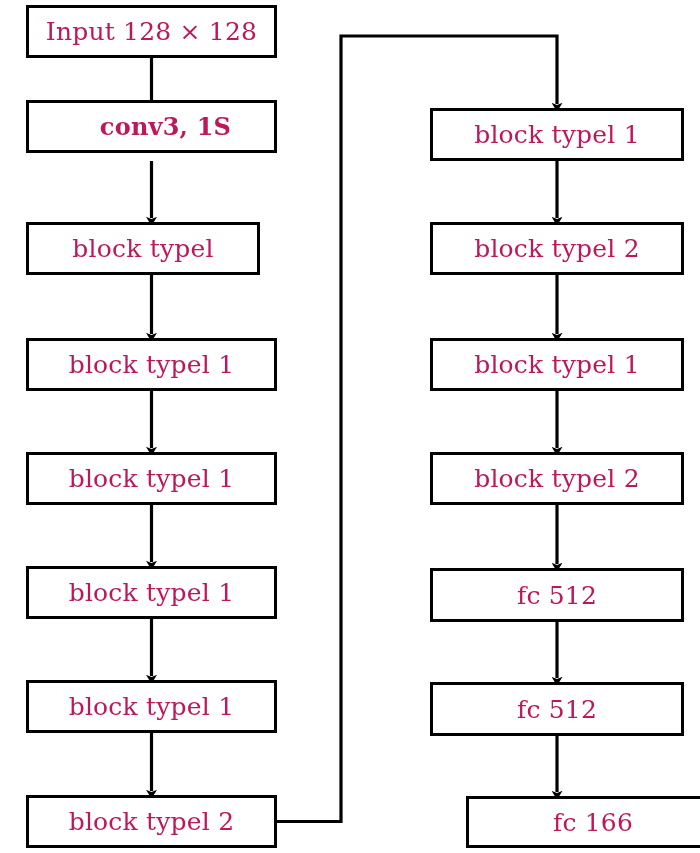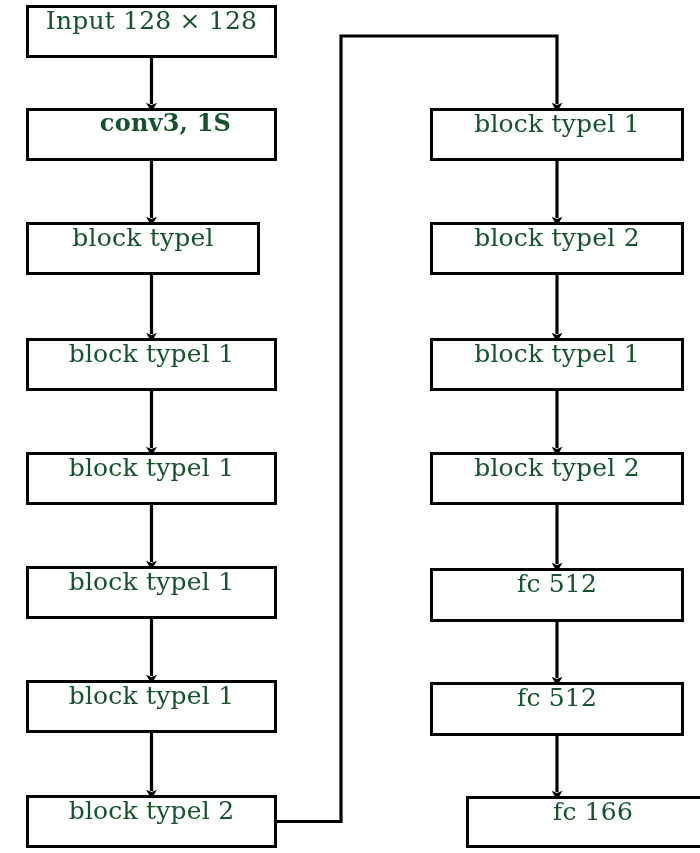--- a/index.html
+++ b/index.html
@@ -15,22 +15,23 @@
     background: #ffffff;
     overflow: hidden;
     font-family: "DejaVu Serif", "Liberation Serif", serif;
   }
   .node {
     position: absolute;
     box-sizing: border-box;
     background: #ffffff;
     border: 3px solid #000000;
     display: flex;
+    align-items: center;
     justify-content: center;
-    color: #14532d;
+    color: #be185d;
     font-size: 25px;
     line-height: 1;
     white-space: nowrap;
     letter-spacing: 0.2px;
   }
   .node.bold {
     font-weight: 700;
     font-size: 24px;
   }
   .node-label {
@@ -76,21 +77,21 @@
       <line x1="557" y1="505" x2="557" y2="564" marker-end="url(#arrowhead)"></line>
       <line x1="557" y1="622" x2="557" y2="678" marker-end="url(#arrowhead)"></line>
       <line x1="557" y1="736" x2="557" y2="792" marker-end="url(#arrowhead)"></line>
     </g>
   </svg>
 
   <div class="node" style="left:26px; top:5px; width:251px; height:53px;">
     <span class="node-label">Input 128 × 128</span>
   </div>
 
-  <div class="node bold" style="left:26px; top:108px; width:251px; height:53px;padding-left:28px;">
+  <div class="node bold" style="left:26px; top:100px; width:251px; height:53px;padding-left:28px;">
     <span class="node-label">conv3, 1S</span>
   </div>
 
   <div class="node" style="left:26px; top:222px; width:234px; height:53px;">
     <span class="node-label">block typel</span>
   </div>
 
   <div class="node" style="left:26px; top:338px; width:251px; height:53px;">
     <span class="node-label">block typel 1</span>
   </div>

